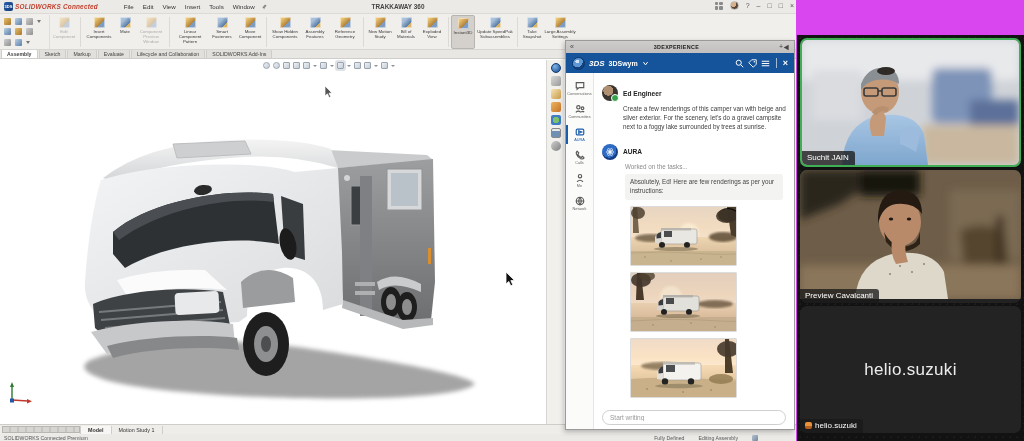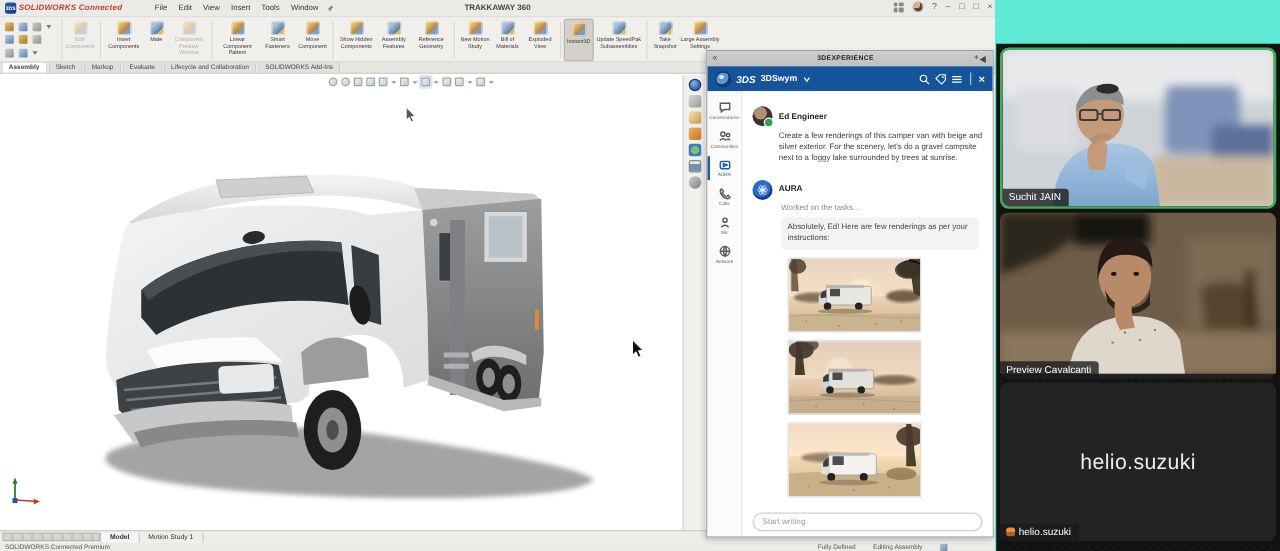--- a/index.html
+++ b/index.html
@@ -1,19 +1,19 @@
 <!DOCTYPE html>
 <html><head>
 <meta charset="utf-8">
 <style>
   * { margin:0; padding:0; box-sizing:border-box; }
   html,body { background:#000; }
   #stage {
     position:relative; width:1024px; height:441px; overflow:hidden;
-    font-family:"Liberation Sans", sans-serif; background:#5eead4;
+    font-family:"Liberation Sans", sans-serif; background:#d946ef;
   }
 
   
   .sw-window { position:absolute; left:0; top:0; width:796px; height:441px; background:#fff; }
 
   .titlebar { position:relative; height:14px; background:#eceae7; border-bottom:1px solid #dcdad6; display:flex; align-items:center; }
   .brand { display:flex; align-items:center; gap:2px; margin-left:4px; }
   .logo3ds { width:9px; height:9px; background:linear-gradient(135deg,#2a5ca8,#123c7a); border-radius:2px; color:#fff; font-size:4px; font-weight:bold; display:flex; align-items:center; justify-content:center; }
   .brand-name { font-size:6.4px; font-style:italic; font-weight:bold; color:#c2402f; letter-spacing:.2px; }
   .menubar { display:flex; gap:9px; margin-left:26px; font-size:6.2px; color:#333; }

